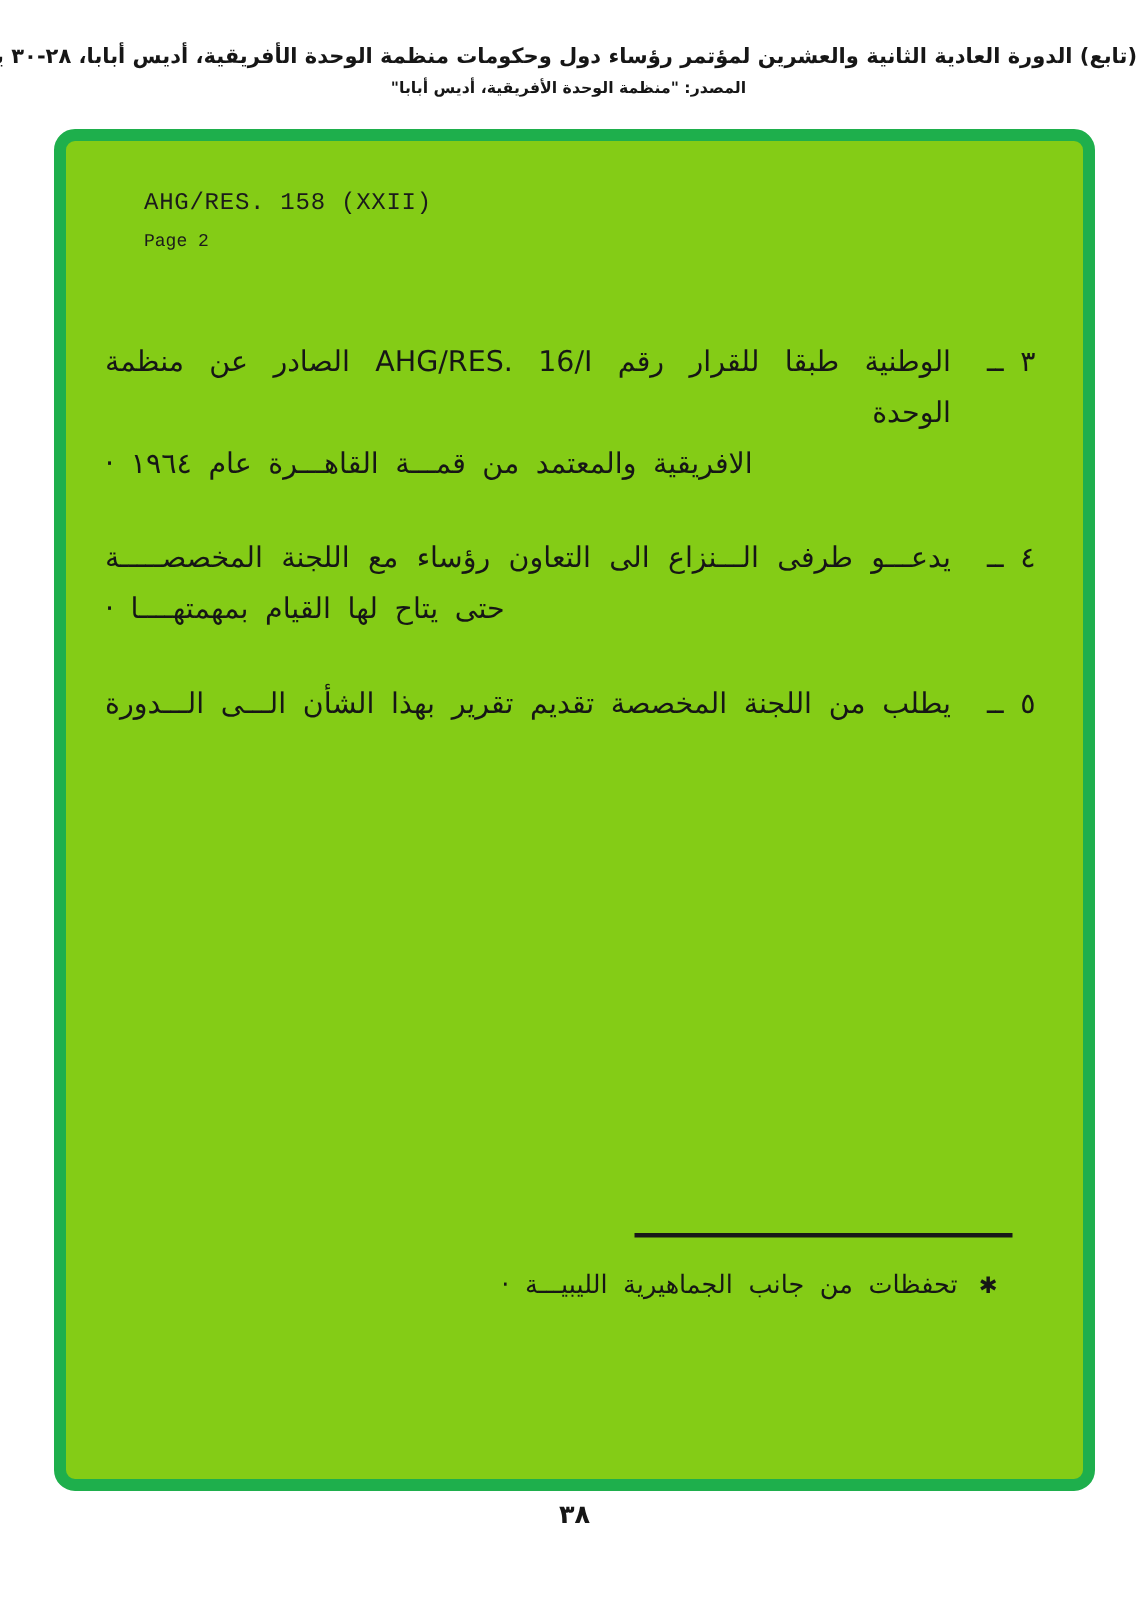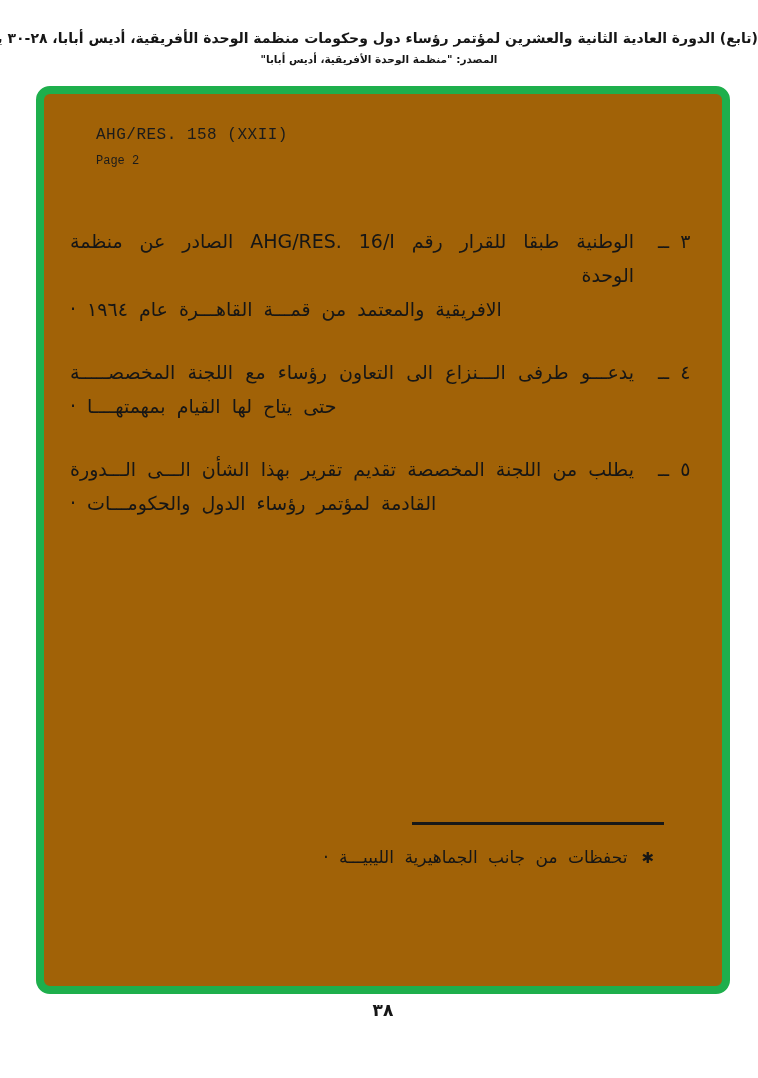--- a/index.html
+++ b/index.html
@@ -32,21 +32,21 @@
     font-weight: bold;
   }
   
   .page-frame {
     position: relative;
     width: 694px;
     height: 908px;
     margin: 21px 28px 0 36px;
     border: 8px solid var(--green);
     border-radius: 14px;
-    background: #a16207;
+    background: #84cc16;
   }
   
   .doc-ref-block {
     margin: 32px 0 0 52px;
     font-family: "Liberation Mono", "DejaVu Sans Mono", monospace;
     color: #1b1b1b;
   }
   .doc-ref { font-size: 16px; letter-spacing: 0.5px; }
   .doc-page-label { margin-top: 10px; font-size: 12px; }
   
@@ -73,21 +73,21 @@
   .pline { display: block; }
   .pl-just { text-align: justify; text-align-last: justify; }
   .pl-last { text-align: left; }
   .ind-sm { padding-right: 22px; }
   .ind-md { padding-right: 64px; }
   .ind-lg { padding-right: 112px; }
   
   .footnote-area {
     position: absolute;
     top: 728px;
-    right: 58px;
+    right: 47px;
     width: 310px;
     direction: rtl;
   }
   .footnote-rule {
     width: 252px;
     height: 3px;
     background: #181818;
   }
   .footnote-line {
     margin-top: 22px;
@@ -138,21 +138,20 @@
       <div class="para-text">
         <span class="pline pl-just">يدعـــو طرفى الـــنزاع الى التعاون رؤساء مع اللجنة المخصصـــــة</span>
         <span class="pline pl-last ind-lg">حتى يتاح لها القيام بمهمتهــــا ·</span>
       </div>
     </div>
 
     <div class="para">
       <div class="para-num">٥ ــ</div>
       <div class="para-text">
         <span class="pline pl-just">يطلب من اللجنة المخصصة تقديم تقرير بهذا الشأن الـــى الـــدورة</span>
-        <span class="pline pl-last ind-md">القادمة لمؤتمر رؤساء الدول والحكومـــات ·</span>
       </div>
     </div>
 
   </div>
 
   <div class="footnote-area">
     <div class="footnote-rule"></div>
     <div class="footnote-line">
       <span class="footnote-marker">✱</span><span>تحفظات من جانب الجماهيرية الليبيـــة ·</span>
     </div>

